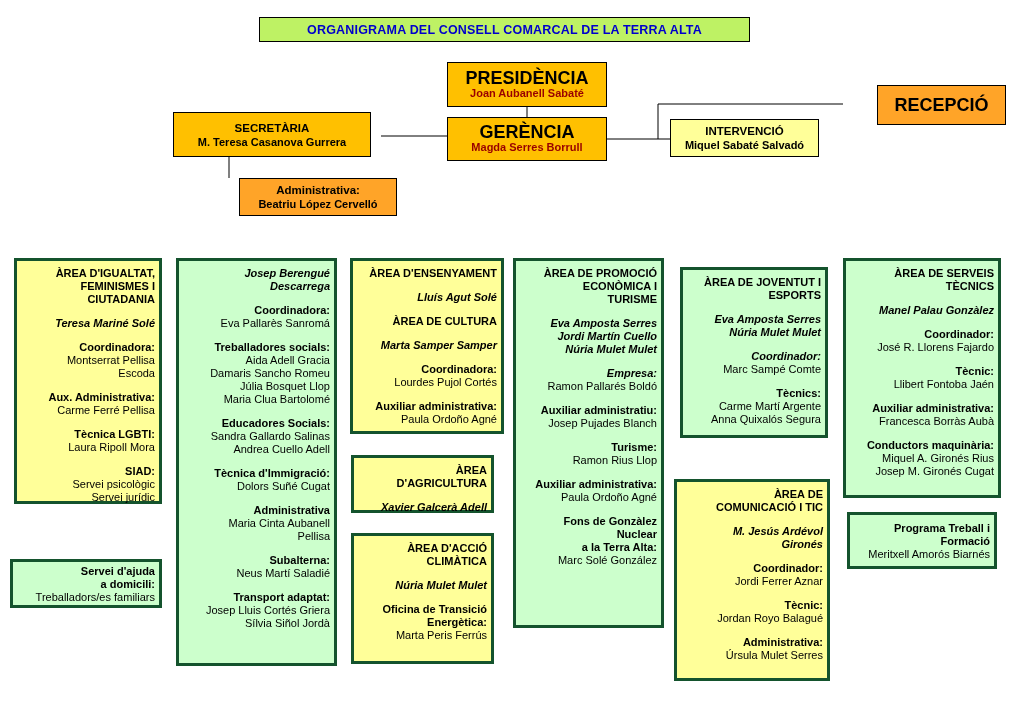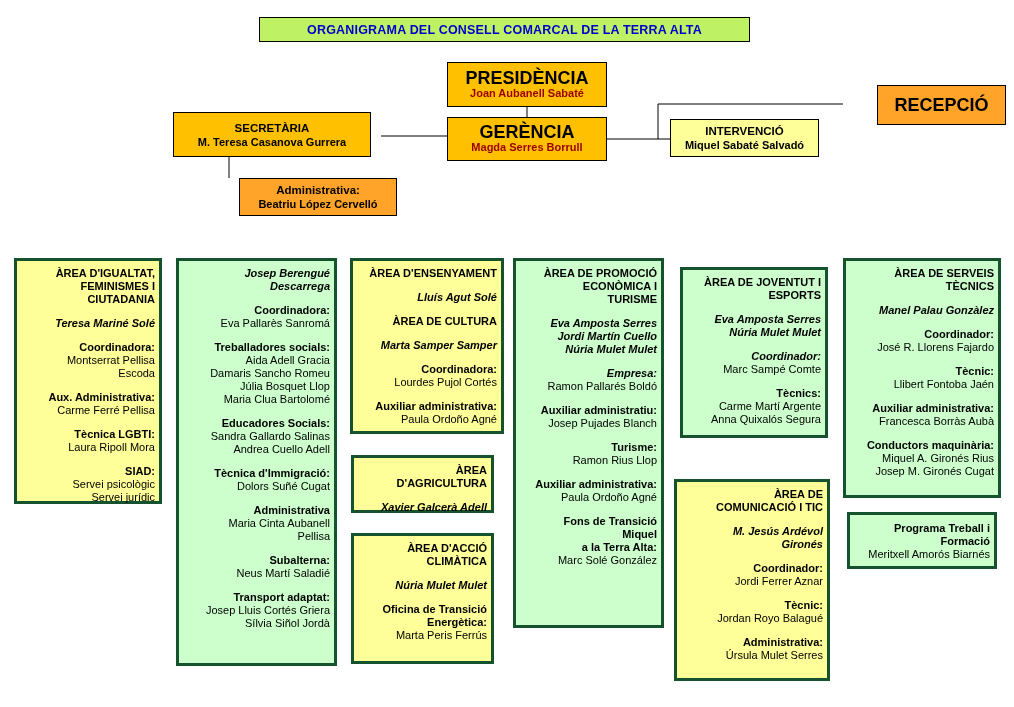--- a/index.html
+++ b/index.html
@@ -101,20 +101,29 @@
           <div class="line">Laura Ripoll Mora</div>
         </div>
         <div class="block">
           <div class="line bold">SIAD:</div>
           <div class="line">Servei psicològic</div>
           <div class="line">Servei jurídic</div>
         </div>
       </div>
   </div>
 
+  <div class="area green center-v" style="left:10px;top:559px;width:152px;height:49px">
+    <div>
+        <div class="block">
+          <div class="line bold">Servei d'ajuda</div>
+          <div class="line bold">a domicili:</div>
+          <div class="line">Treballadors/es familiars</div>
+        </div>
+      </div>
+  </div>
 
   <div class="area green" style="left:176px;top:258px;width:161px;height:408px">
     <div>
         <div class="block">
           <div class="line bold italic">Josep Berengué</div>
           <div class="line bold italic">Descarrega</div>
         </div>
         <div class="block">
           <div class="line bold">Coordinadora:</div>
           <div class="line">Eva Pallarès Sanromá</div>
@@ -215,21 +224,21 @@
         </div>
         <div class="block">
           <div class="line bold">Turisme:</div>
           <div class="line">Ramon Rius Llop</div>
         </div>
         <div class="block">
           <div class="line bold">Auxiliar administrativa:</div>
           <div class="line">Paula Ordoño Agné</div>
         </div>
         <div class="block">
-          <div class="line bold">Fons de Transició Miquel</div>
+          <div class="line bold">Fons de Gonzàlez Nuclear</div>
           <div class="line bold">a la Terra Alta:</div>
           <div class="line">Marc Solé González</div>
         </div>
       </div>
   </div>
 
   <div class="area green" style="left:680px;top:267px;width:148px;height:171px">
     <div class="area-title">ÀREA DE JOVENTUT I ESPORTS</div>
     <div>
         <div class="block">

